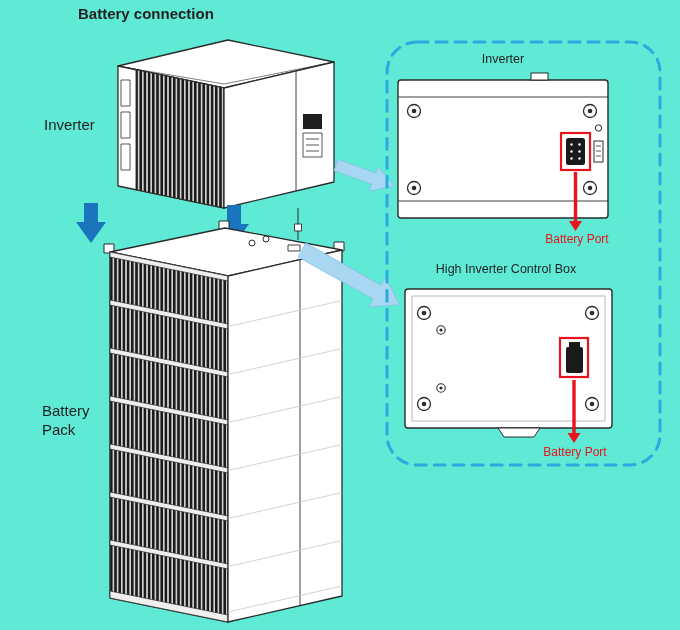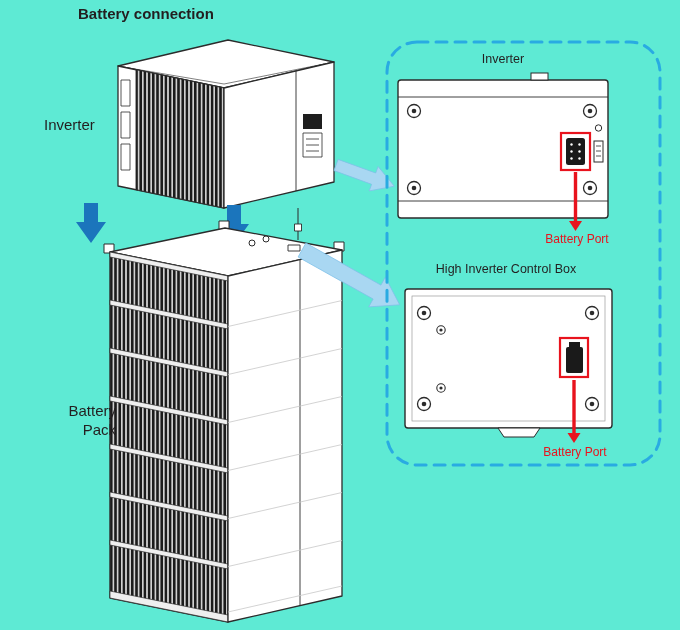--- a/index.html
+++ b/index.html
@@ -1,21 +1,21 @@
 <!DOCTYPE html>
 <html><head>
 <meta charset="utf-8">
 <style>
   html,body{margin:0;padding:0;background:#fff;}
   .stage{position:relative;width:680px;height:630px;background:#5eead4;overflow:hidden;
          font-family:"Liberation Sans",sans-serif;color:#231f20;}
   .abs{position:absolute;}
   .title{font-size:15px;font-weight:bold;}
   .lbl{font-size:15px;}
-  .lbl-battery{width:74px;text-align:right;line-height:1.25;}
+  .lbl-battery{width:74px;text-align:left;line-height:1.25;}
   .panel-title{font-size:12.5px;text-align:center;}
   .port{font-size:12px;color:#e8131d;text-align:center;}
   svg{display:block;}
 </style>
 </head>
 <body>
 
 <div class="stage">
 
   <svg class="abs" style="left:0;top:0" width="680" height="630" viewBox="0 0 680 630">

